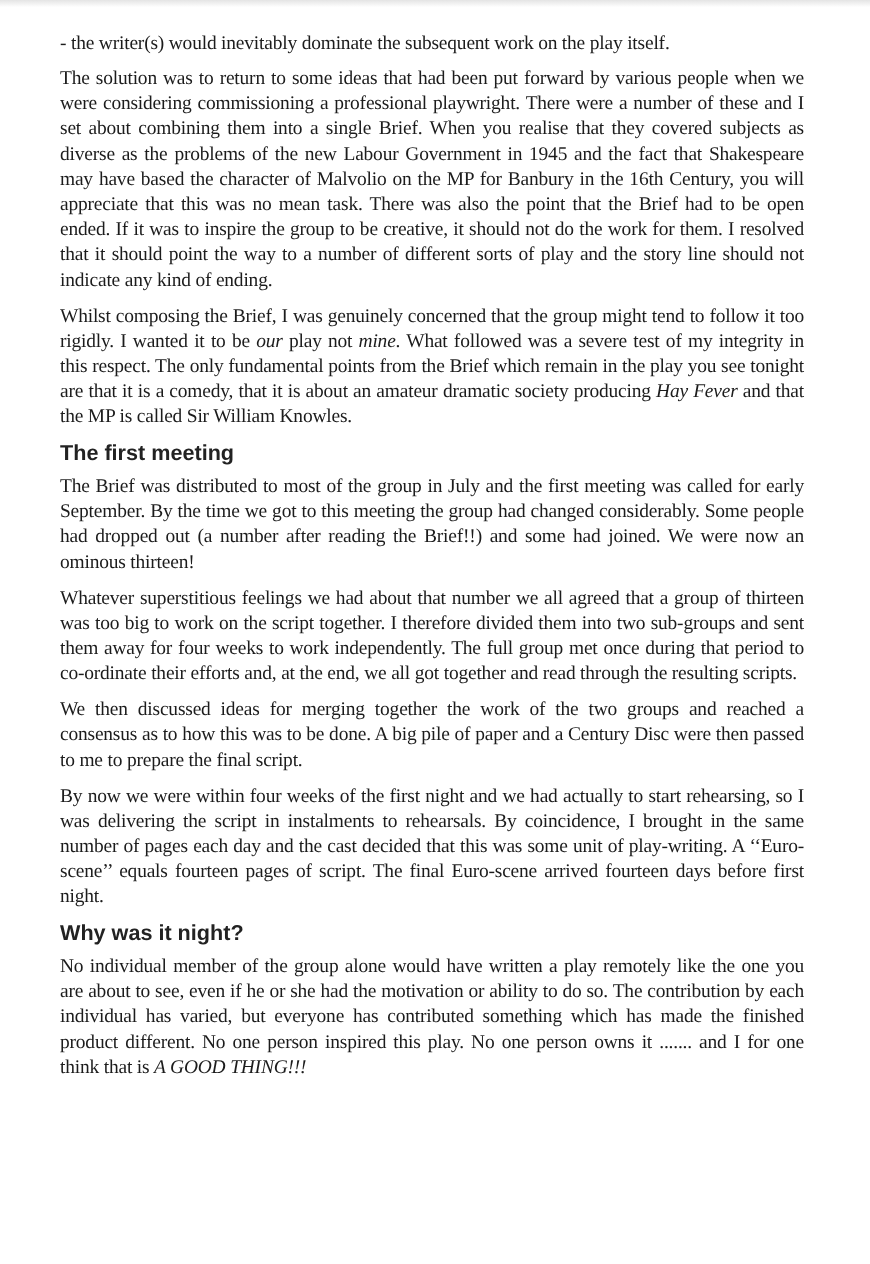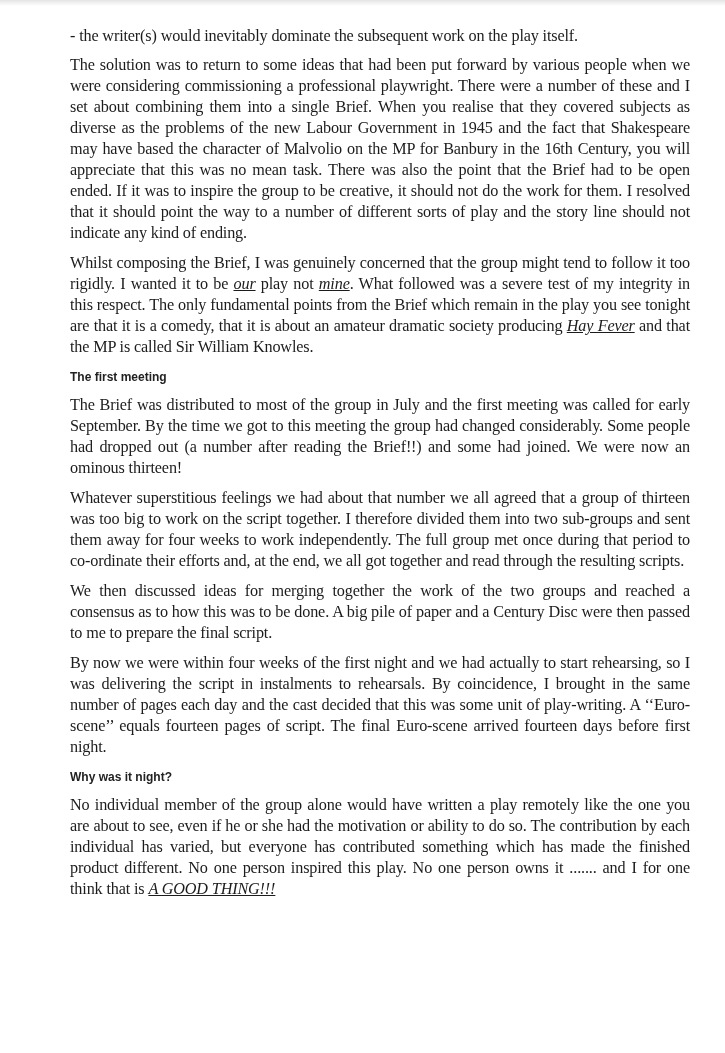--- a/index.html
+++ b/index.html
@@ -16,37 +16,36 @@
     }
     .page {
       position: absolute;
       left: 50px;
       top: 26px;
       width: 620px;
       font-family: "Liberation Serif", serif;
       font-size: 16.2px;
       line-height: 21px;
       color: #1c1c1c;
-      margin-left: 20px;
     }
     p {
       margin: 0 0 9px 0;
       text-align: justify;
       letter-spacing: -0.15px;
     }
     p.first { text-align: left; margin-bottom: 8px; }
     h2 {
       font-family: "Liberation Sans", sans-serif;
       font-weight: bold;
-      font-size: 12px;
+      font-size: 18px;
       line-height: 20px;
       margin: 0 0 8px 0;
       color: #222;
     }
-    em { font-style: italic; text-decoration: underline; }
+    em { font-style: italic; }
   </style>
 </head>
 <body>
 
 <div class="top-shade"></div>
 
 <div class="page">
   <p class="first">- the writer(s) would inevitably dominate the subsequent work on the play itself.</p>
 
   <p>The solution was to return to some ideas that had been put forward by various people when we were considering commissioning a professional playwright.  There were a number of these and I set about combining them into a single Brief.  When you realise that they covered subjects as diverse as the problems of the new Labour Government in 1945 and the fact that Shakespeare may have based the character of Malvolio on the MP for Banbury in the 16th Century, you will appreciate that this was no mean task.  There was also the point that the Brief had to be open ended.  If it was to inspire the group to be creative, it should not do the work for them.  I resolved that it should point the way to a number of different sorts of play and the story line should not indicate any kind of ending.</p>

